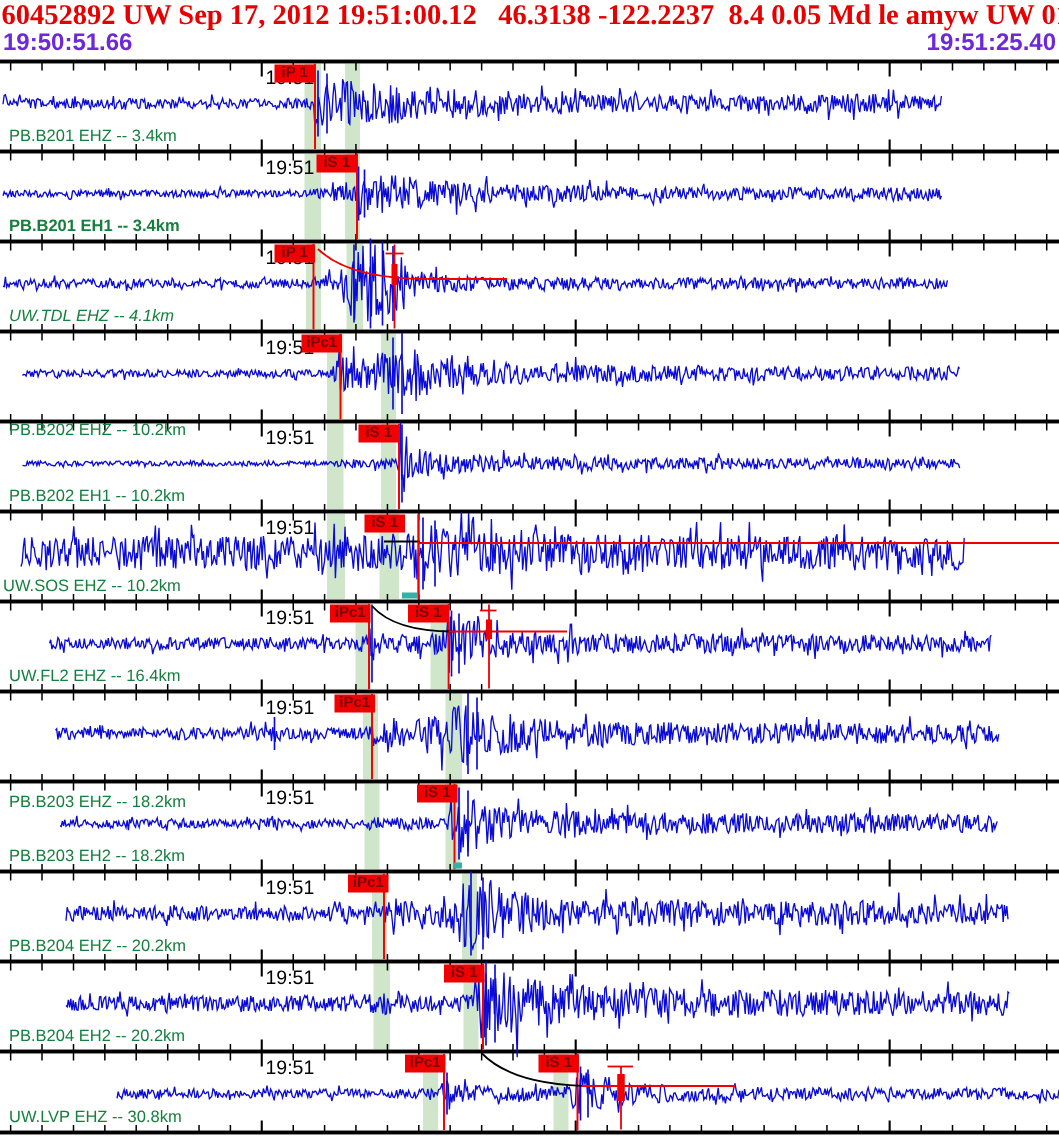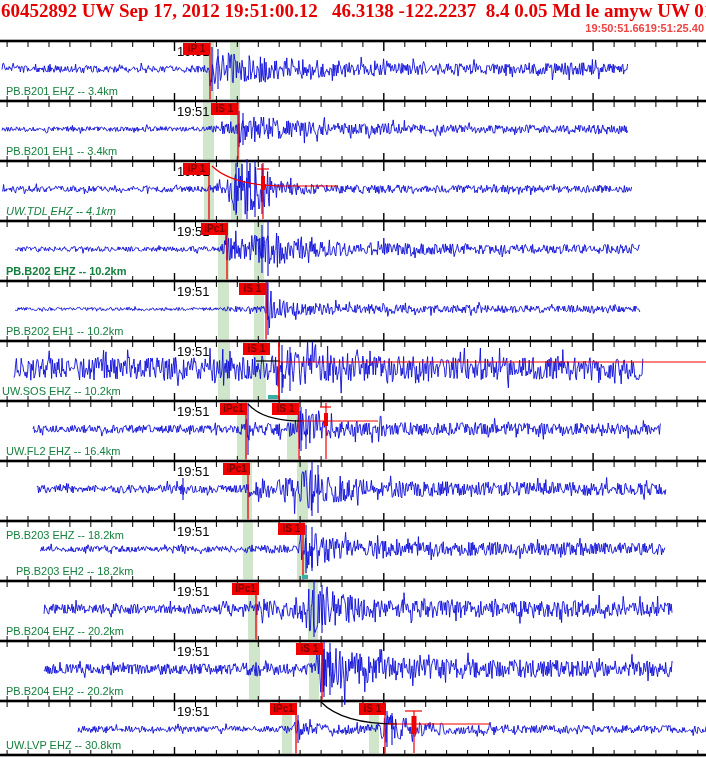--- a/index.html
+++ b/index.html
@@ -2,22 +2,22 @@
 <html><head>
 <meta charset="utf-8">
 <style>
   html,body{margin:0;padding:0;background:#fff;}
   #app{position:relative;width:706px;height:758px;overflow:hidden;background:#fff;
        font-family:"Liberation Sans",sans-serif;}
   #wave-svg{position:absolute;left:0;top:0;z-index:0;}
   .hdr1{position:absolute;left:1px;top:0;width:704px;display:flex;justify-content:space-between;
         font-family:"Liberation Serif",serif;font-weight:bold;font-size:19px;color:#e60000;
         white-space:pre;z-index:2;line-height:21px;}
-  .hdr2{position:absolute;left:2px;top:21px;width:702px;display:flex;justify-content:flex-end;
-        font-weight:bold;font-size:11px;color:#ef4444;z-index:2;line-height:15px;}
+  .hdr2{position:absolute;left:2px;top:21px;width:702px;display:flex;justify-content:space-between;
+        font-weight:bold;font-size:16px;color:#6d28d9;z-index:2;line-height:15px;}
   .tlabel{position:absolute;z-index:1;font-size:13px;color:#000;line-height:13px;}
   .slabel{position:absolute;z-index:1;font-size:11px;color:#15803d;line-height:14px;}
   .pickflag{position:absolute;z-index:3;background:#f00000;color:#7c0000;font-weight:bold;
             font-size:10px;line-height:12px;height:12px;text-align:center;overflow:hidden;}
   .tracezone{position:absolute;z-index:4;left:0;width:706px;height:60px;background:transparent;}
 </style>
 </head>
 <body>
 
 <div id="app">
@@ -128,50 +128,50 @@
       <line x1="405" y1="711" x2="422" y2="711" stroke="#f00000" stroke-width="1.2"></line>
       <rect x="411.5" y="716" width="5" height="18" fill="#f00000"></rect>
     </svg>
   <div id="panels">
       <div class="tracezone" style="top: 41px; height: 60px;"></div>
       <span class="tlabel" style="left: 177px; top: 45px;">19:51</span>
       <span class="slabel" style="left: 6px; top: 84px;">PB.B201 EHZ -- 3.4km</span>
       <div class="pickflag" style="left: 183px; top: 42.5px; width: 27px;">iP 1</div>
       <div class="tracezone" style="top: 101px; height: 60px;"></div>
       <span class="tlabel" style="left: 177px; top: 105px;">19:51</span>
-      <span class="slabel" style="left: 6px; top: 144px;">PB.B201 EH1 -- 3.4km</span>
+      <span class="slabel" style="left: 6px; top: 144px; font-weight: bold;">PB.B201 EH1 -- 3.4km</span>
       <div class="pickflag" style="left: 211px; top: 102.5px; width: 27px;">iS 1</div>
       <div class="tracezone" style="top: 161px; height: 60px;"></div>
       <span class="tlabel" style="left: 177px; top: 165px;">19:51</span>
       <span class="slabel" style="left: 6px; top: 204px; font-style: italic;">UW.TDL EHZ -- 4.1km</span>
       <div class="pickflag" style="left: 183px; top: 162.5px; width: 27px;">iP 1</div>
       <div class="tracezone" style="top: 221px; height: 60px;"></div>
       <span class="tlabel" style="left: 177px; top: 225px;">19:51</span>
-      <span class="slabel" style="left: 6px; top: 264px; font-weight: bold;">PB.B202 EHZ -- 10.2km</span>
+      <span class="slabel" style="left: 6px; top: 280px;">PB.B202 EHZ -- 10.2km</span>
       <div class="pickflag" style="left: 201px; top: 222.5px; width: 27px;">iPc1</div>
       <div class="tracezone" style="top: 281px; height: 60px;"></div>
       <span class="tlabel" style="left: 177px; top: 285px;">19:51</span>
       <span class="slabel" style="left: 6px; top: 324px;">PB.B202 EH1 -- 10.2km</span>
       <div class="pickflag" style="left: 239px; top: 282.5px; width: 27px;">iS 1</div>
       <div class="tracezone" style="top: 341px; height: 60px;"></div>
       <span class="tlabel" style="left: 177px; top: 345px;">19:51</span>
       <span class="slabel" style="left: 2px; top: 384px;">UW.SOS EHZ -- 10.2km</span>
       <div class="pickflag" style="left: 243px; top: 342.5px; width: 27px;">iS 1</div>
       <div class="tracezone" style="top: 401px; height: 60px;"></div>
       <span class="tlabel" style="left: 177px; top: 405px;">19:51</span>
       <span class="slabel" style="left: 6px; top: 444px;">UW.FL2 EHZ -- 16.4km</span>
       <div class="pickflag" style="left: 220px; top: 402.5px; width: 27px;">iPc1</div>
       <div class="pickflag" style="left: 272px; top: 402.5px; width: 27px;">iS 1</div>
       <div class="tracezone" style="top: 461px; height: 60px;"></div>
       <span class="tlabel" style="left: 177px; top: 465px;">19:51</span>
       <span class="slabel" style="left: 6px; top: 504px; margin-top: 24px;">PB.B203 EHZ -- 18.2km</span>
       <div class="pickflag" style="left: 223px; top: 462.5px; width: 27px;">iPc1</div>
       <div class="tracezone" style="top: 521px; height: 60px;"></div>
       <span class="tlabel" style="left: 177px; top: 525px;">19:51</span>
-      <span class="slabel" style="left: 16px; top: 564px; text-align: center;">PB.B203 EH2 -- 18.2km</span>
+      <span class="slabel" style="left: 6px; top: 564px; text-align: center;">PB.B203 EH2 -- 18.2km</span>
       <div class="pickflag" style="left: 278px; top: 522.5px; width: 27px;">iS 1</div>
       <div class="tracezone" style="top: 581px; height: 60px;"></div>
       <span class="tlabel" style="left: 177px; top: 585px;">19:51</span>
       <span class="slabel" style="left: 6px; top: 624px;">PB.B204 EHZ -- 20.2km</span>
       <div class="pickflag" style="left: 232px; top: 582.5px; width: 27px;">iPc1</div>
       <div class="tracezone" style="top: 641px; height: 60px;"></div>
       <span class="tlabel" style="left: 177px; top: 645px;">19:51</span>
       <span class="slabel" style="left: 6px; top: 684px;">PB.B204 EH2 -- 20.2km</span>
       <div class="pickflag" style="left: 296px; top: 642.5px; width: 27px;">iS 1</div>
       <div class="tracezone" style="top: 701px; height: 54px;"></div>

